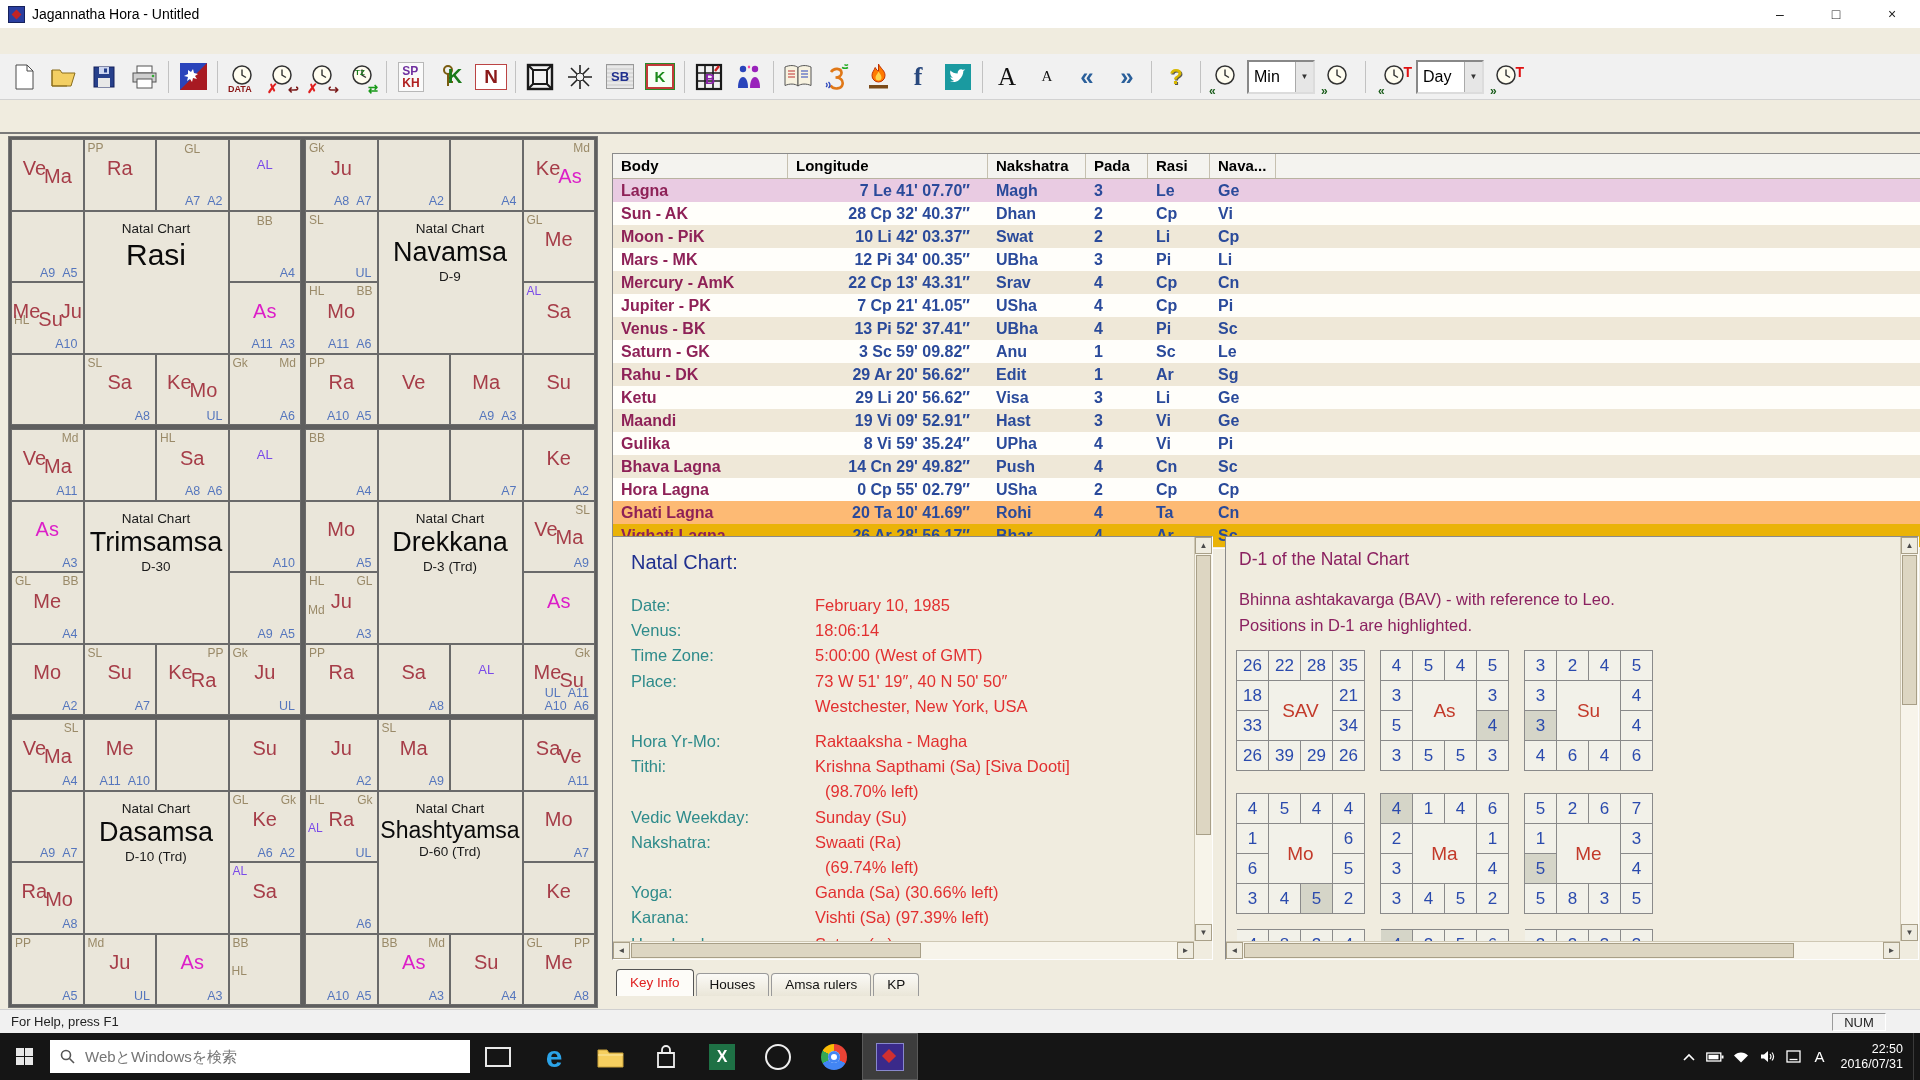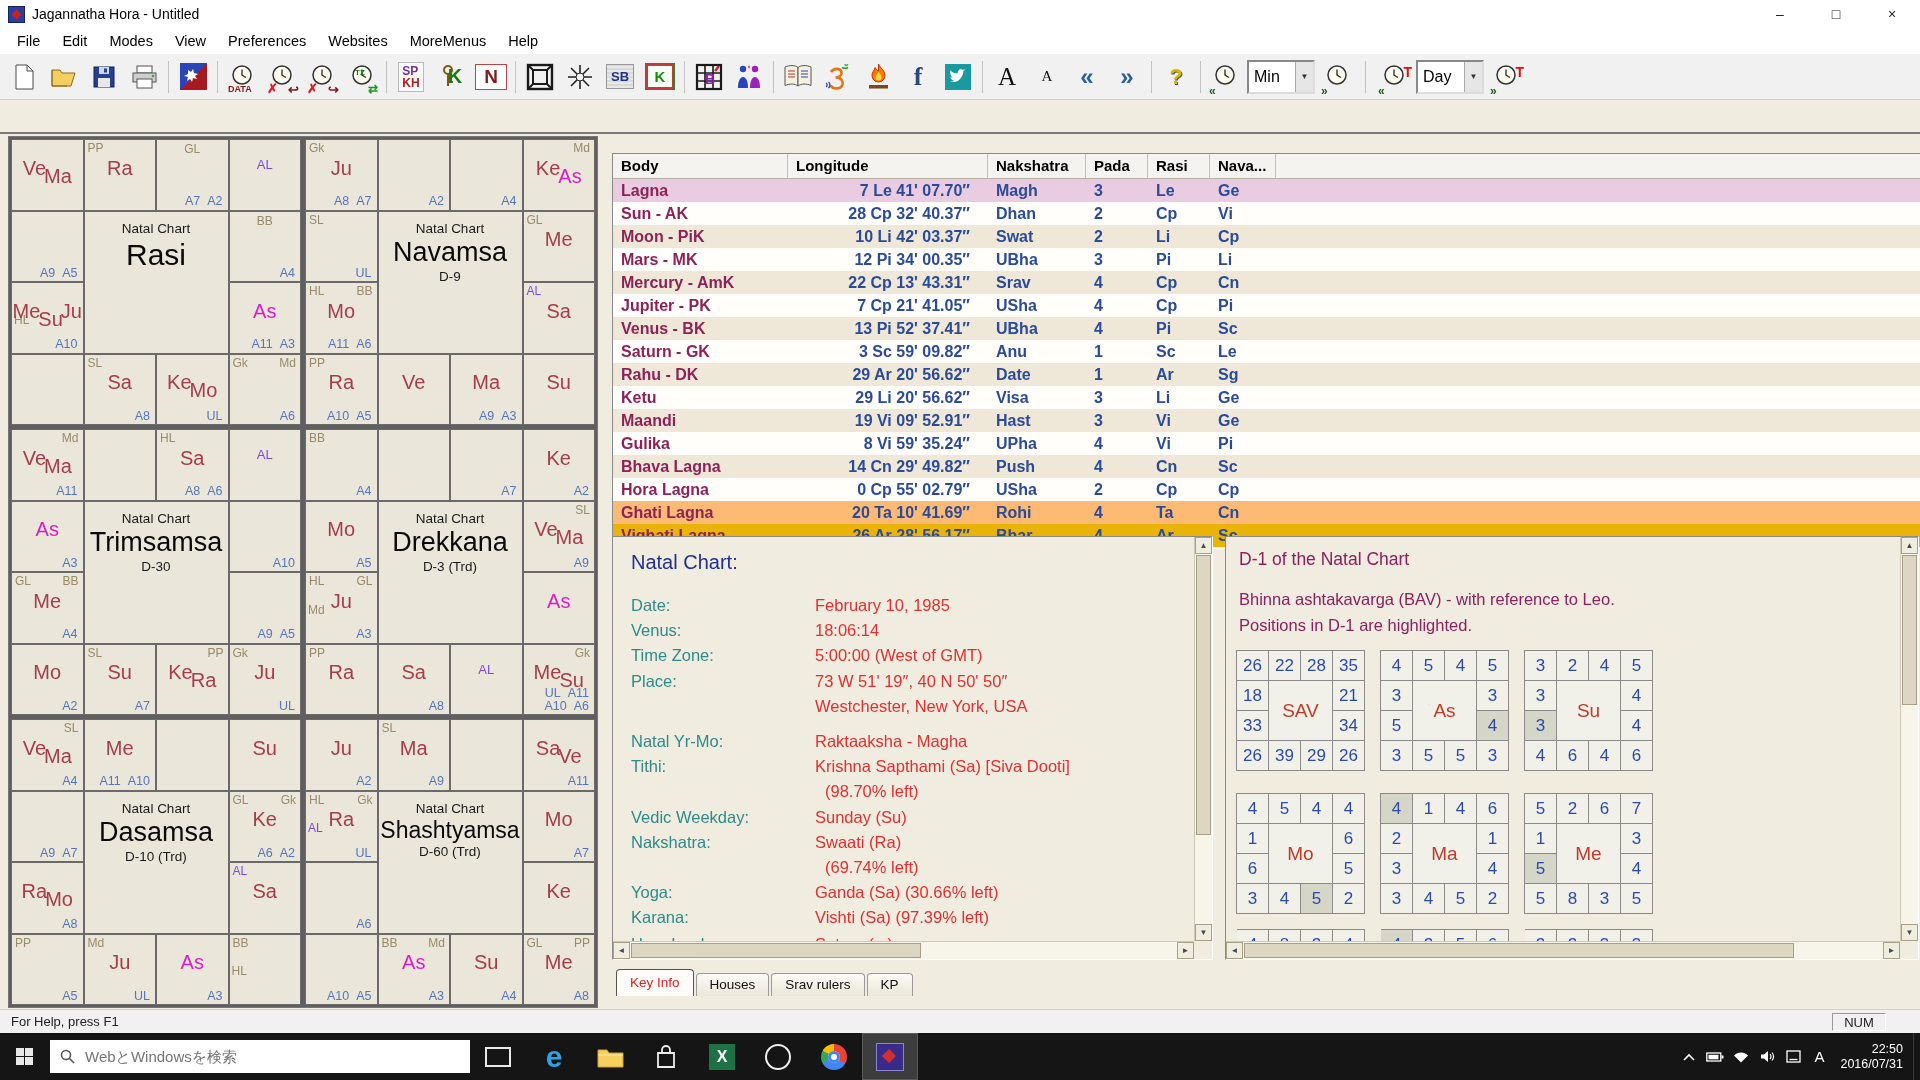--- a/index.html
+++ b/index.html
@@ -168,30 +168,20 @@
   <div class="titlebar">
     <div class="app-ico"></div>
     <div class="title-text">Jagannatha Hora - Untitled</div>
     <div class="win-controls">
       <div class="win-btn">–</div>
       <div class="win-btn">□</div>
       <div class="win-btn">×</div>
     </div>
   </div>
 
-  <div class="menubar" id="menubar">
-      <span class="menu-item">File</span>
-      <span class="menu-item">Edit</span>
-      <span class="menu-item">Modes</span>
-      <span class="menu-item">View</span>
-      <span class="menu-item">Preferences</span>
-      <span class="menu-item">Websites</span>
-      <span class="menu-item">MoreMenus</span>
-      <span class="menu-item">Help</span>
-    </div>
 
   <div class="toolbar" id="toolbar">
       <div class="tbtn">
         <svg width="24" height="26" viewBox="0 0 24 26">
           <path d="M4 1h11l6 6v18H4z" fill="#fff" stroke="#4a4a4a"></path>
           <path d="M15 1v6h6" fill="none" stroke="#4a4a4a"></path>
         </svg>
       </div>
       <div class="tbtn">
         <svg width="28" height="24" viewBox="0 0 28 24">
@@ -805,21 +795,21 @@
             <div class="tcell c-body" style="width: 175px;">Saturn - GK</div>
             <div class="tcell c-val c-lon" style="width: 200px;">3 Sc 59' 09.82″</div>
             <div class="tcell c-val" style="width: 98px;">Anu</div>
             <div class="tcell c-val" style="width: 62px;">1</div>
             <div class="tcell c-val" style="width: 62px;">Sc</div>
             <div class="tcell c-val" style="width: 66px;">Le</div>
           </div>
           <div class="trow" style="background: rgb(239, 232, 216);">
             <div class="tcell c-body" style="width: 175px;">Rahu - DK</div>
             <div class="tcell c-val c-lon" style="width: 200px;">29 Ar 20' 56.62″</div>
-            <div class="tcell c-val" style="width: 98px;">Date</div>
+            <div class="tcell c-val" style="width: 98px;">Edit</div>
             <div class="tcell c-val" style="width: 62px;">1</div>
             <div class="tcell c-val" style="width: 62px;">Ar</div>
             <div class="tcell c-val" style="width: 66px;">Sg</div>
           </div>
           <div class="trow" style="background: rgb(255, 254, 250);">
             <div class="tcell c-body" style="width: 175px;">Ketu</div>
             <div class="tcell c-val c-lon" style="width: 200px;">29 Li 20' 56.62″</div>
             <div class="tcell c-val" style="width: 98px;">Visa</div>
             <div class="tcell c-val" style="width: 62px;">3</div>
             <div class="tcell c-val" style="width: 62px;">Li</div>
@@ -897,21 +887,21 @@
             <span class="nval">5:00:00 (West of GMT)</span>
           </div>
           <div class="nrow" style="top: 134.6px;">
             <span class="nlab">Place:</span>
             <span class="nval">73 W 51' 19″, 40 N 50' 50″</span>
           </div>
           <div class="nrow" style="top: 159.8px;">
             <span class="nval">Westchester, New York, USA</span>
           </div>
           <div class="nrow" style="top: 195px;">
-            <span class="nlab">Natal Yr-Mo:</span>
+            <span class="nlab">Hora Yr-Mo:</span>
             <span class="nval">Raktaaksha - Magha</span>
           </div>
           <div class="nrow" style="top: 220.2px;">
             <span class="nlab">Tithi:</span>
             <span class="nval">Krishna Sapthami (Sa) [Siva Dooti]</span>
           </div>
           <div class="nrow" style="top: 245.4px;">
             <span class="nval ind">(98.70% left)</span>
           </div>
           <div class="nrow" style="top: 270.6px;">
@@ -1080,21 +1070,21 @@
         <div class="sarr" style="left:0;top:0;">◄</div>
         <div class="hthumb" style="left:18px;top:1px;height:15px;width:550px;"></div>
         <div class="sarr" style="right:0;top:0;">►</div>
       </div>
       <div class="corner"></div>
     </div>
 
     <div id="bottom-tabs">
         <div class="btab active">Key Info</div>
         <div class="btab">Houses</div>
-        <div class="btab">Srav rulers</div>
+        <div class="btab">Amsa rulers</div>
         <div class="btab">KP</div>
       </div>
   </div>
 
   <div class="statusbar">
     <div class="spane msg">For Help, press F1</div>
     <div class="spane num">NUM</div>
   </div>
 
   <div class="taskbar">

